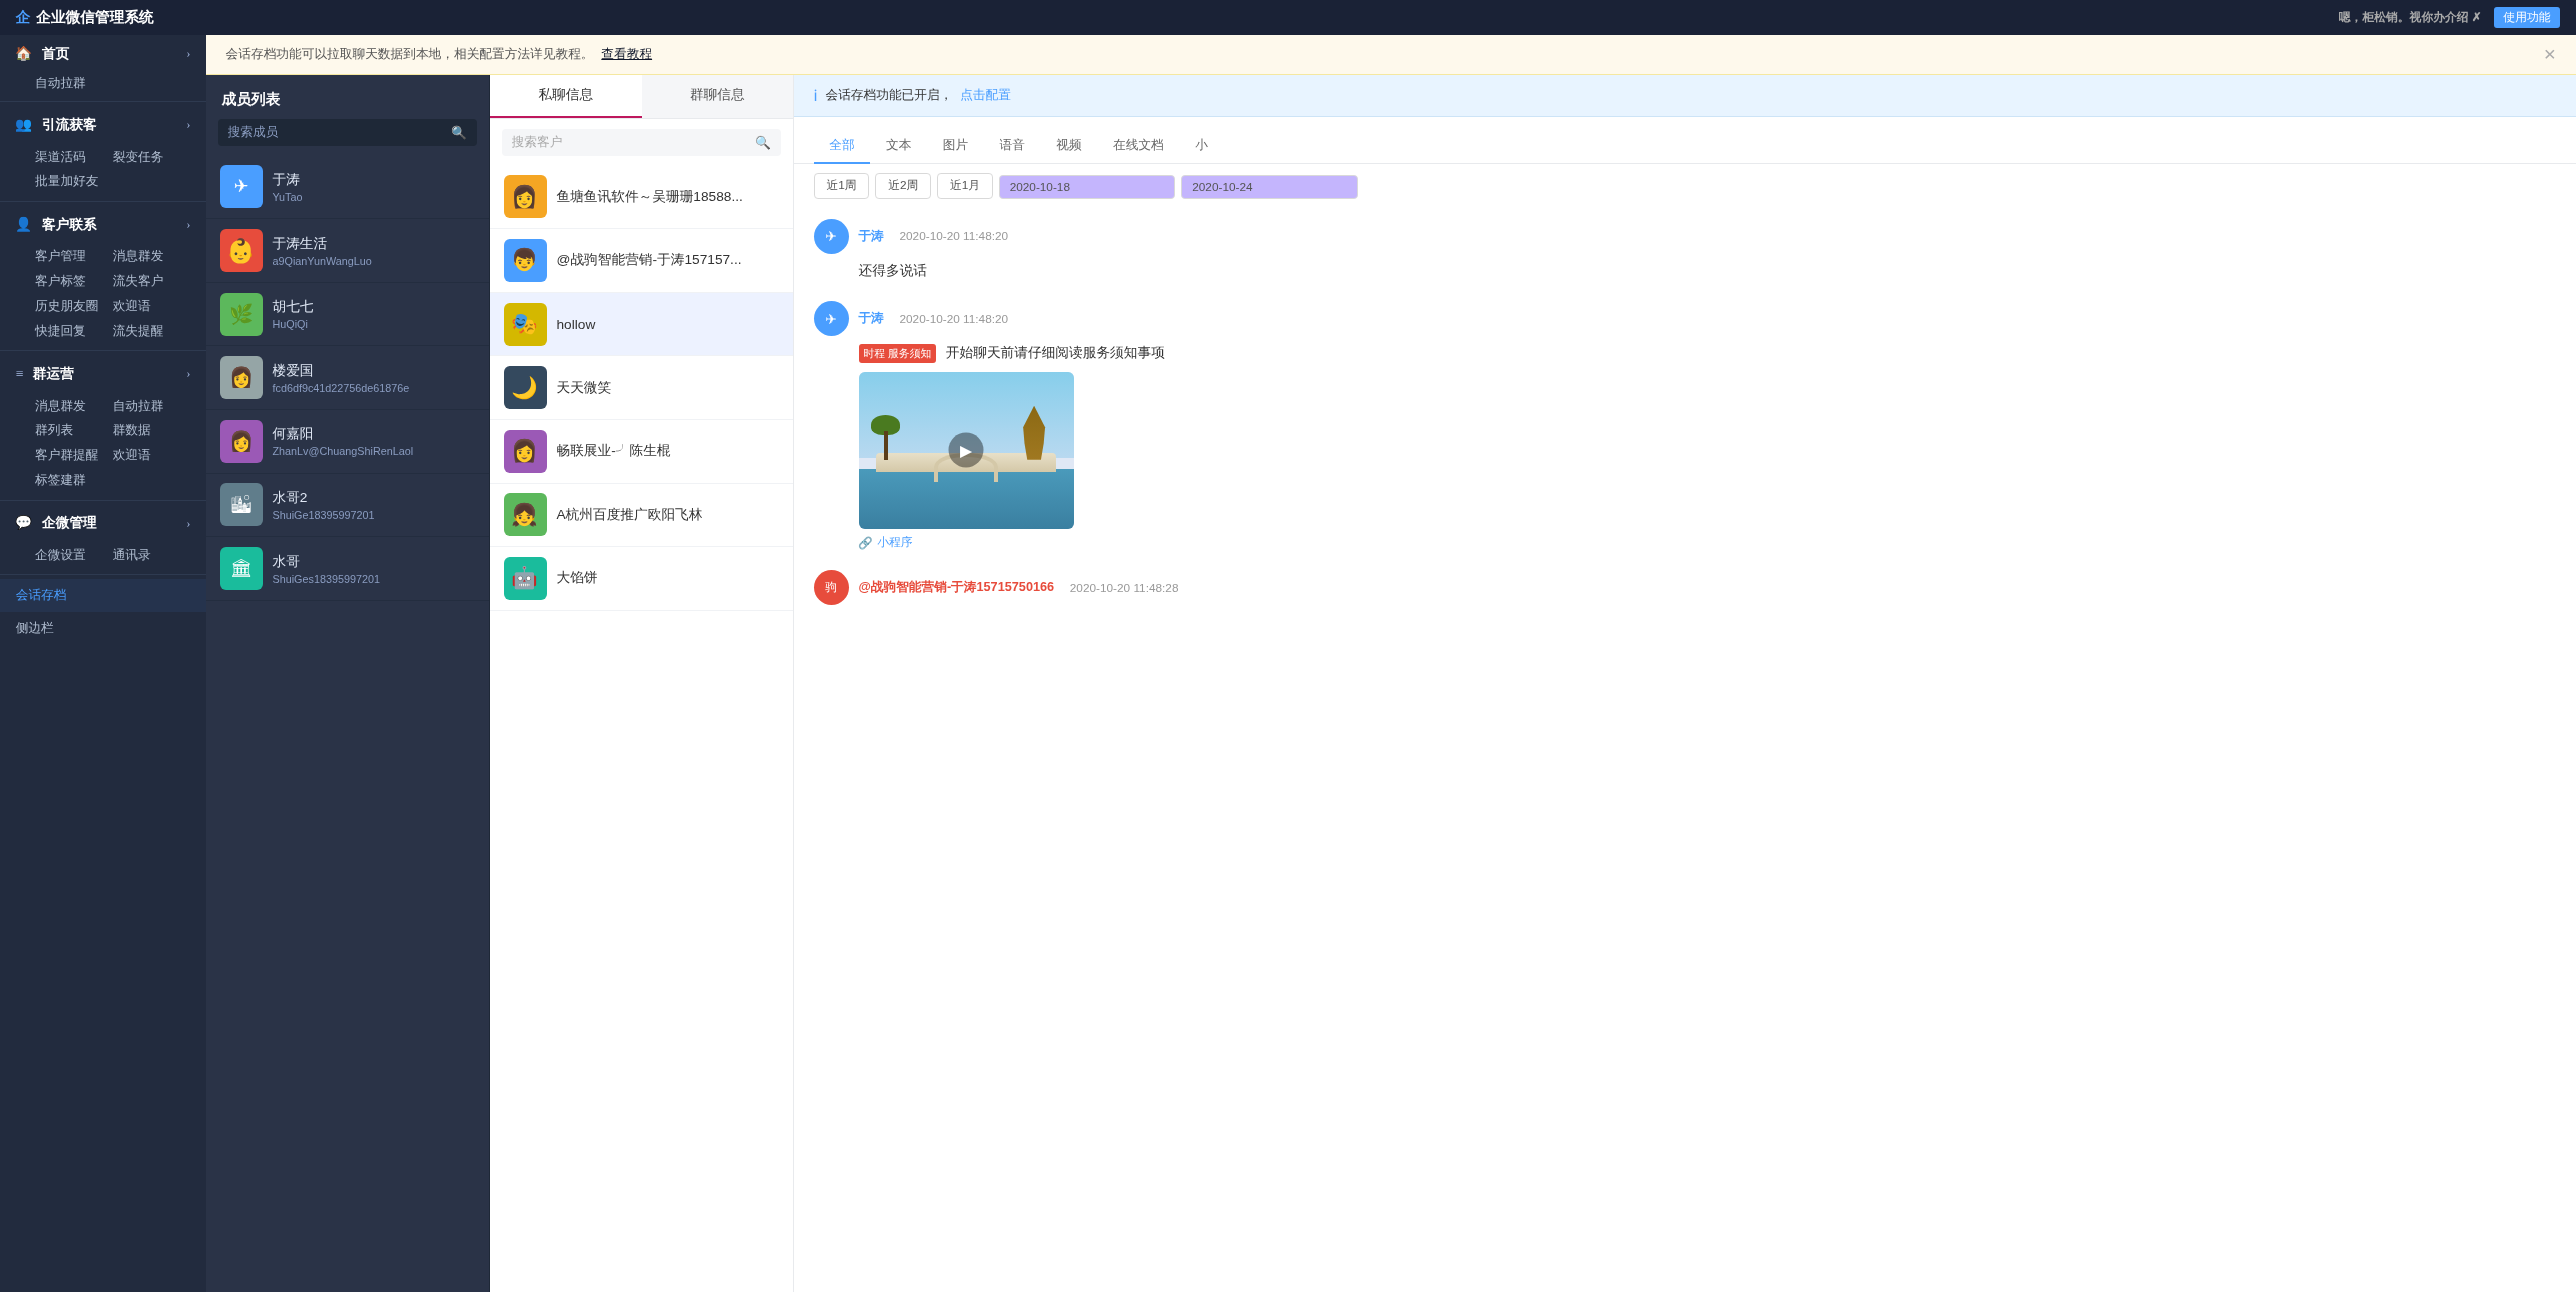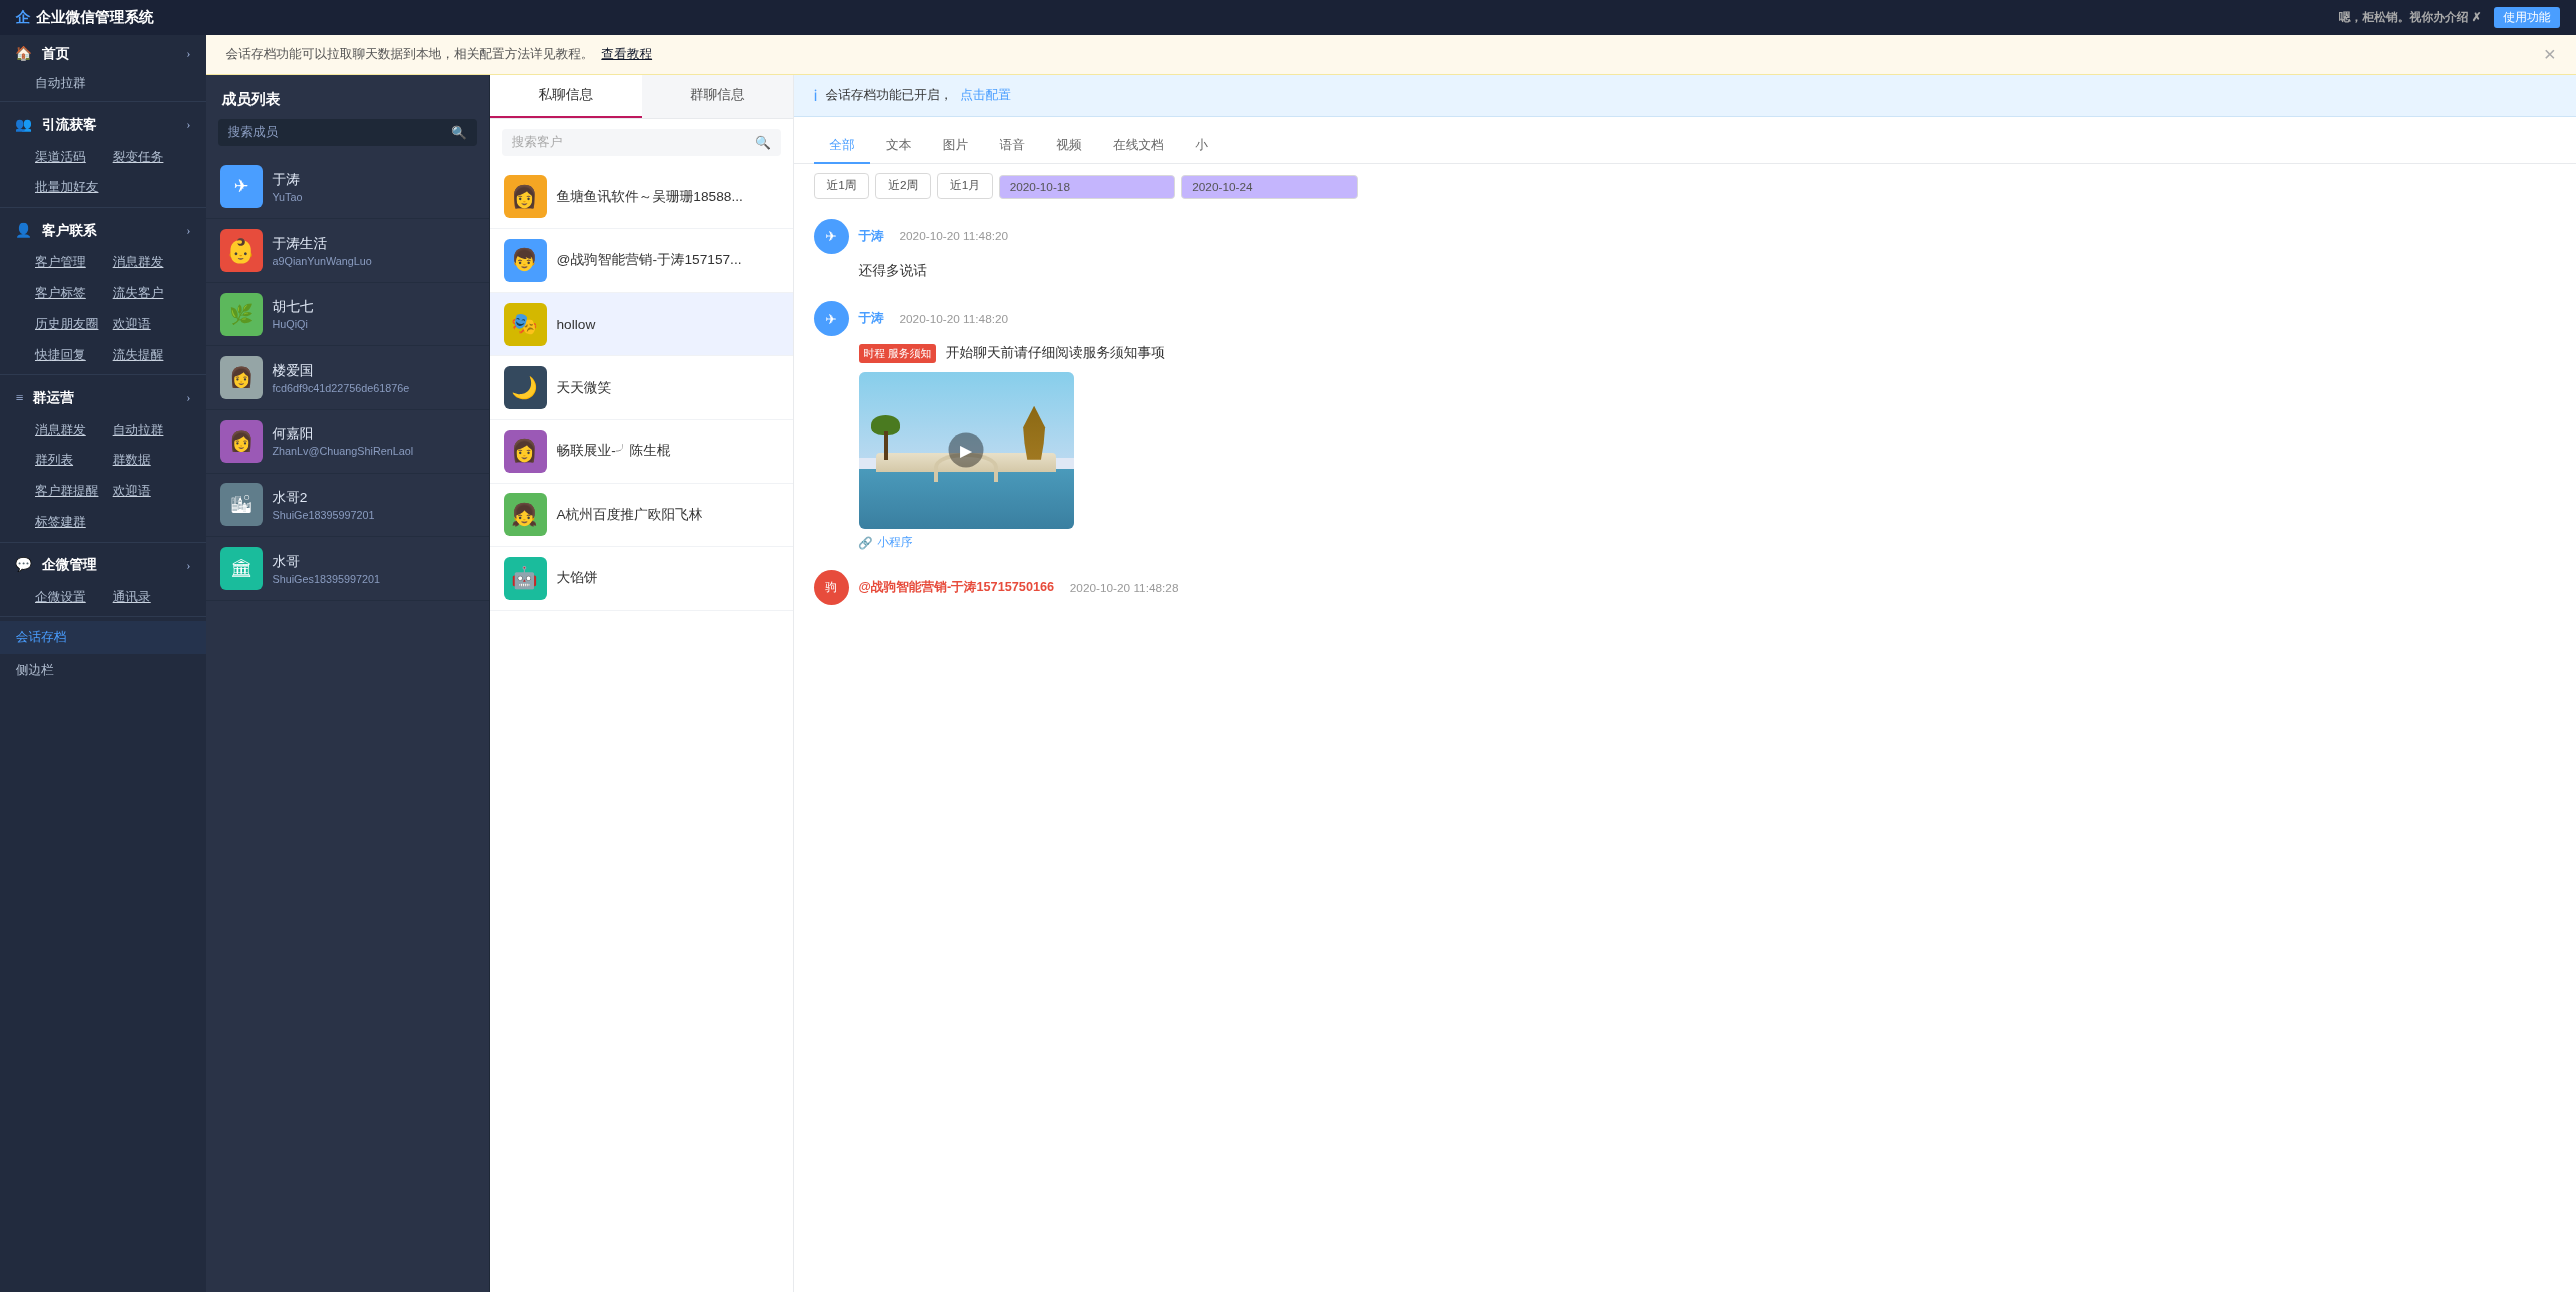--- a/index.html
+++ b/index.html
@@ -40,21 +40,21 @@
       padding: 9.8px 15.7px 7.8px;
       color: #fff;
       font-size: 13.7px;
       font-weight: 600;
       cursor: pointer;
       font-family: Liberation Serif, serif;
     }
     .sidebar-section-header .icon { color: #8a9cc0; font-size: 13.7px; margin-right: 5.9px; }
     .sidebar-section-header .chevron { font-size: 11.8px; color: #8a9cc0; }
     .sidebar-item-label { font-size: 12.7px; color: #b0bdd0; padding: 4.9px 15.7px 4.9px 35px; cursor: pointer; }
-    .sidebar-sub-grid { display: grid; grid-template-columns: 1fr 1fr; padding: 3.9px 15.7px 3.9px 35px; gap: 8px 0; text-decoration: underline; }
+    .sidebar-sub-grid { display: grid; grid-template-columns: 1fr 1fr; padding: 3.9px 15.7px 3.9px 35px; gap: 2px 0; }
     .sidebar-sub-grid .sub-item { font-size: 12.7px; color: #b0bdd0; cursor: pointer; padding: 2.9px 0; }
     .sidebar-divider { border-top: 1px solid #2e3a50; margin: 3.9px 0; }
     .sidebar-bottom-item { display: flex; align-items: center; padding: 7.8px 15.7px; color: #b0bdd0; font-size: 12.7px; cursor: pointer; }
     .sidebar-bottom-item.active { color: #4a9eff; background: rgba(74,158,255,0.08); }
 
     
     .content-area { flex: 1; display: flex; flex-direction: column; overflow: hidden; }
 
     
     .notice-banner {

